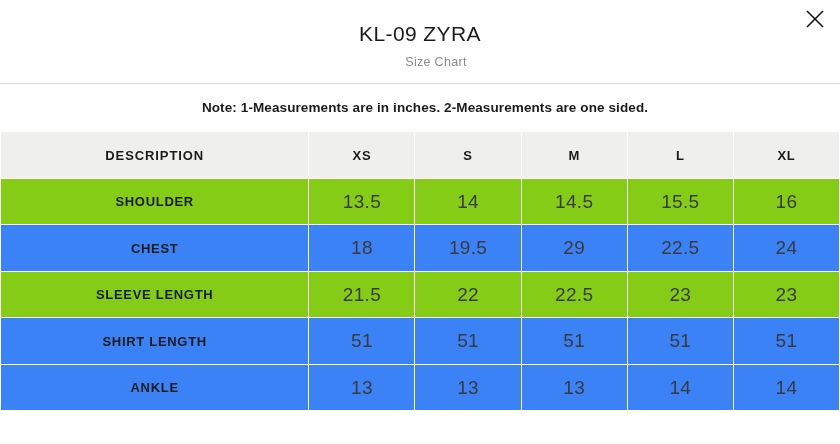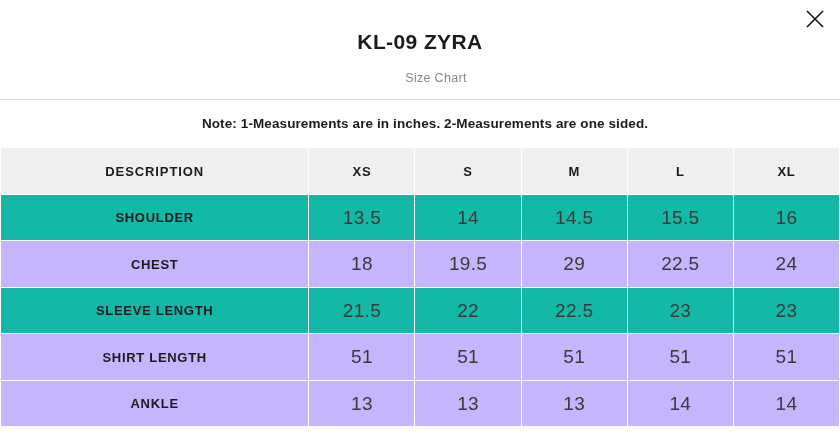--- a/index.html
+++ b/index.html
@@ -23,25 +23,25 @@
     background: #ffffff;
   }
   .modal-header {
     position: relative;
     padding: 12px 0 14px 0;
     text-align: center;
     border-bottom: 1px solid #dcdcdc;
   }
   .modal-title {
     font-size: 21px;
-    font-weight: 700;
+    font-weight: 400;
     letter-spacing: 0.4px;
     color: #1b1b1b;
     line-height: 1.3;
-    margin: 16px;
+    margin: 8px;
   }
   .modal-subtitle {
     font-size: 12.5px;
     color: #8a8a8a;
     letter-spacing: 0.3px;
     margin-top: 5px;
     padding-left: 32px;
   }
   .close-button {
     position: absolute;
@@ -100,24 +100,24 @@
     letter-spacing: 0.7px;
     color: #1b1b1b;
     font-size: 13px;
   }
   table.size-chart tbody td {
     font-weight: 400;
     color: #3a3a3a;
     letter-spacing: 0.3px;
   }
   tr.row-odd th, tr.row-odd td {
-    background: #14b8a6;
+    background: #84cc16;
   }
   tr.row-even th, tr.row-even td {
-    background: #c4b5fd;
+    background: #3b82f6;
   }
   col.c-desc { width: 308px; }
   col.c-size { width: 106px; }
 </style>
 </head>
 <body>
 
 <div class="modal">
 
   <div class="modal-header">

